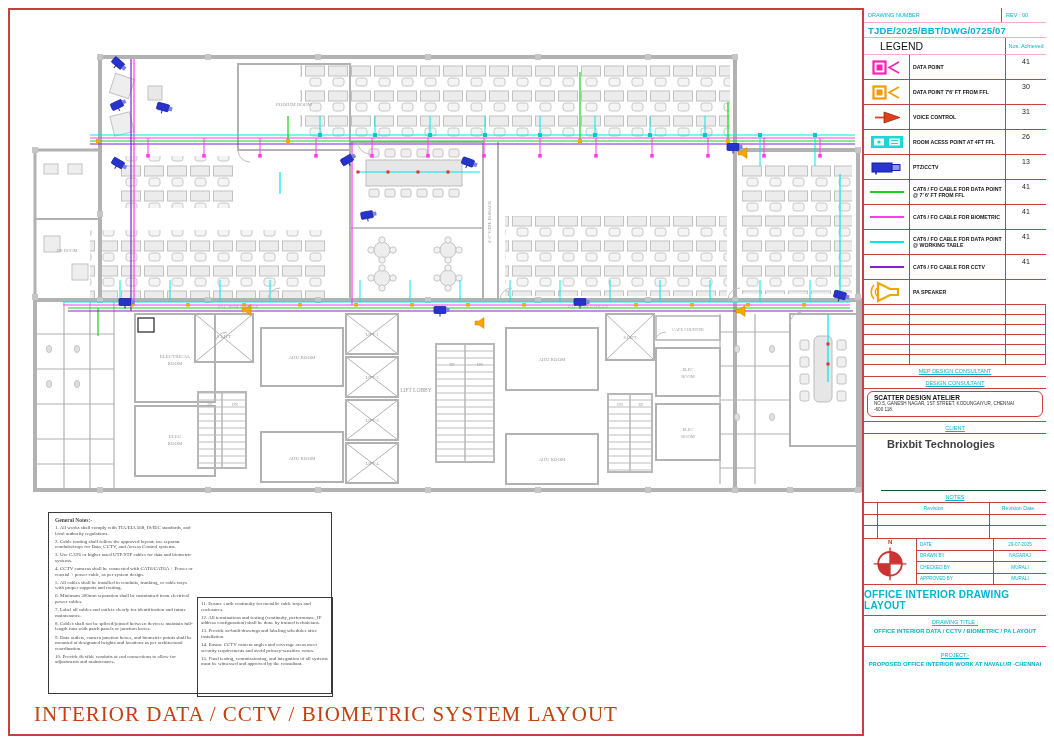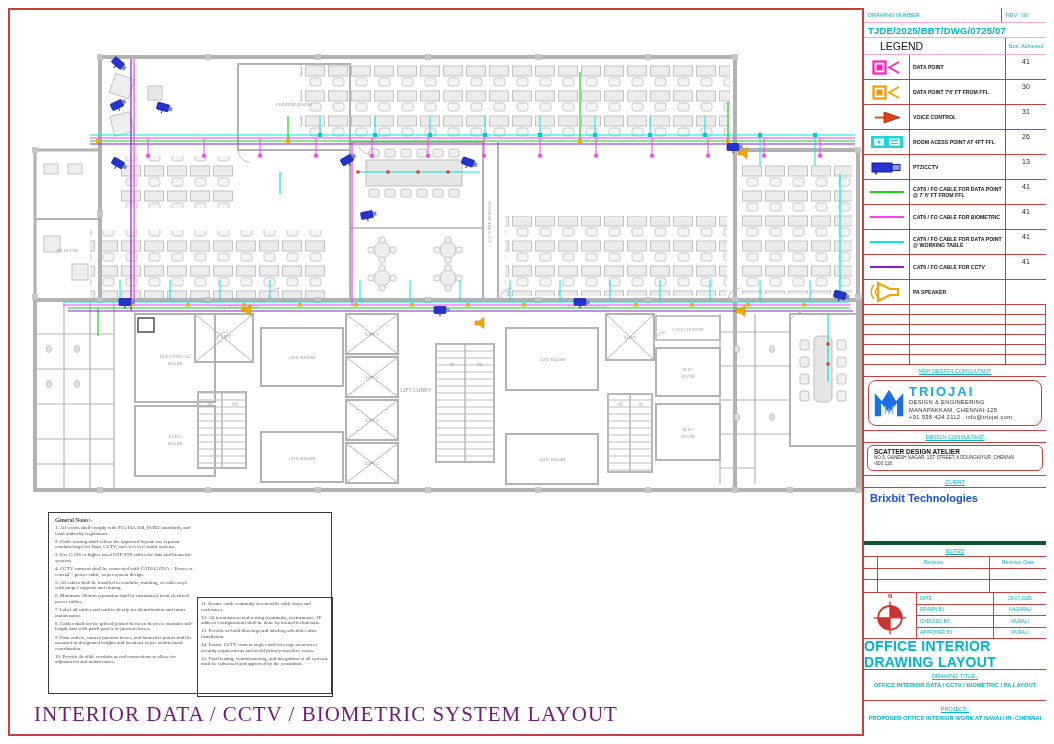--- a/index.html
+++ b/index.html
@@ -10,21 +10,21 @@
   #plan-wrap{position:absolute;left:28px;top:14px;width:834px;height:484px;}
   
   .notes-box{position:absolute;left:48px;top:512px;width:282px;height:180px;border:1px solid #3a3a3a;
              font-family:"Liberation Serif",serif;color:#4a4a4a;}
   .notes-title{position:absolute;left:6px;top:4px;font-size:5.5px;font-weight:bold;}
   .notes-left{position:absolute;left:6px;top:12px;width:138px;}
   .notes-right{position:absolute;left:148px;top:84px;width:128px;height:92px;border:1px solid #3a3a3a;padding:3px;}
   .notes-box p{margin:0 0 2.5px 0;font-size:5px;line-height:1.12;}
   
   .sheet-title{position:absolute;left:34px;top:702px;font-family:"Liberation Serif",serif;
-               font-size:21px;letter-spacing:1px;color:#701a75;}
+               font-size:21px;letter-spacing:1px;color:#c2410c;}
   
   .tb{position:absolute;left:862px;top:8px;width:184px;height:728px;border-left:2px solid #c84040;
       background:#fff;box-sizing:border-box;}
   .tb .row{box-sizing:border-box;border-bottom:1px solid #f9a8d4;position:relative;}
   .cy{color:#00b5cc;}
   .tiny{font-size:5.5px;}
   .dn-head{height:15px;display:flex;align-items:center;justify-content:space-between;padding:0 4px;}
   .dn-head .revcell{border-left:1px solid #c84040;height:100%;display:flex;align-items:center;padding-left:4px;width:36px;}
   .dn-row{height:15px;display:flex;align-items:center;padding:0 4px;}
   .dn-text{font-size:9.5px;font-weight:bold;letter-spacing:.2px;}
@@ -43,37 +43,37 @@
             text-decoration:underline;box-sizing:border-box;border-bottom:1px solid #c84040;}
   .consult-box{height:54px;box-sizing:border-box;border-bottom:1px solid #c84040;padding:3px 4px;}
   .trio-inner{border:1.5px solid #c84040;border-radius:8px;height:46px;display:flex;align-items:center;padding:0 4px;box-sizing:border-box;}
   .trio-text{margin-left:4px;}
   .trio-name{font-size:13px;letter-spacing:2px;color:#1aa7e8;font-weight:bold;}
   .trio-sub{font-size:5.8px;color:#333;letter-spacing:.3px;line-height:1.3;}
   .scatter-box{height:33px;box-sizing:border-box;border-bottom:1px solid #c84040;padding:2px 3px;}
   .scatter-inner{border:1.5px solid #c84040;border-radius:6px;height:26px;padding:2px 6px;box-sizing:border-box;}
   .scatter-name{font-size:6.5px;font-weight:bold;color:#111;}
   .scatter-addr{font-size:4.6px;color:#333;line-height:1.2;width:150px;}
-  .client-block{height:57px;box-sizing:border-box;border-bottom:4px solid #14532d;padding:4px 6px;color:#1d4ed8;}
+  .client-block{height:57px;box-sizing:border-box;border-bottom:1px solid #14532d;padding:4px 6px;color:#404040;margin-left:17px;}
   .client-name{font-size:11px;font-weight:bold;margin-bottom:3px;}
   .client-desc{font-size:10px;font-weight:bold;line-height:1.15;width:160px;}
   .rev-table{height:36px;box-sizing:border-box;border-bottom:1px solid #c84040;display:flex;flex-direction:column;}
   .rev-hr{display:grid;grid-template-columns:14px 1fr 56px;height:12px;box-sizing:border-box;border-bottom:1px solid #c84040;}
   .rev-hr span{border-right:1px solid #c84040;display:flex;align-items:center;justify-content:center;font-size:5.2px;}
   .rev-hr span:last-child{border-right:none;}
   .info-block{height:46px;box-sizing:border-box;border-bottom:1px solid #c84040;display:flex;}
   .north-cell{width:52px;border-right:1px solid #c84040;display:flex;align-items:center;justify-content:center;position:relative;}
   .north-n{position:absolute;top:0px;left:24px;color:#cc3333;font-size:6px;font-weight:bold;}
   .info-rows{flex:1;display:flex;flex-direction:column;}
   .info-row{flex:1;display:flex;border-bottom:1px solid #c84040;box-sizing:border-box;}
   .info-row:last-child{border-bottom:none;}
   .info-row .il{flex:1;display:flex;align-items:center;padding-left:3px;font-size:4.6px;}
   .info-row .iv{width:52px;border-left:1px solid #c84040;display:flex;align-items:center;justify-content:center;font-size:4.6px;}
   .banner{height:31px;box-sizing:border-box;border-bottom:1px solid #c84040;display:flex;align-items:center;justify-content:center;
-          font-size:14px;font-weight:bold;letter-spacing:.3px;}
+          font-size:10px;font-weight:bold;letter-spacing:.3px;}
   .dt-block{height:31px;box-sizing:border-box;border-bottom:1px solid #c84040;text-align:center;padding-top:3px;}
   .dt-label{font-size:5.5px;text-decoration:underline;margin-bottom:3px;}
   .dt-value{font-size:5.8px;font-weight:bold;}
   .proj-block{height:38px;box-sizing:border-box;text-align:center;padding-top:5px;}
 </style>
 </head>
 <body>
 
 <div class="sheet">
   <div class="frame"></div>
@@ -622,34 +622,20 @@
           <span></span>
         </div>
         <div class="empty-row">
           <span></span>
           <span></span>
           <span></span>
         </div>
       </div>
 
     <div class="tb-label cy">MEP DESIGN CONSULTANT</div>
-    <div class="consult-box">
-      <div class="trio-inner">
-        <svg width="32" height="34" viewBox="0 0 36 34">
-          <path d="M2,32 V6 L10,15 L18,2 L26,15 L34,6 V32 H27 V17 L18,28 L9,17 V32 Z" fill="#1a6fe8"></path>
-          <path d="M14,20 V30 M18,23 V30 M22,20 V30" stroke="#7fb4f5" stroke-width="1.4"></path>
-        </svg>
-        <div class="trio-text">
-          <div class="trio-name">TRIOJAI</div>
-          <div class="trio-sub">DESIGN &amp; ENGINEERING</div>
-          <div class="trio-sub">MANAPAKKAM, CHENNAI-125</div>
-          <div class="trio-sub">+91 938 424 2112 , info@triojai.com</div>
-        </div>
-      </div>
-    </div>
 
     <div class="tb-label cy">DESIGN CONSULTANT</div>
     <div class="scatter-box">
       <div class="scatter-inner">
         <div class="scatter-name">SCATTER DESIGN ATELIER</div>
         <div class="scatter-addr">NO.5, GANESH NAGAR, 1ST STREET, KODUNGAIYUR, CHENNAI -600 118.</div>
       </div>
     </div>
 
     <div class="tb-label cy">CLIENT</div>

